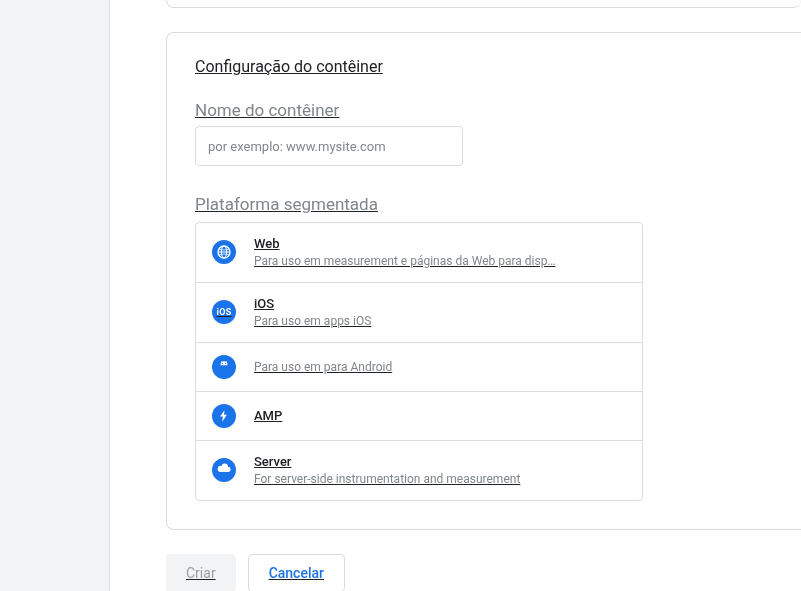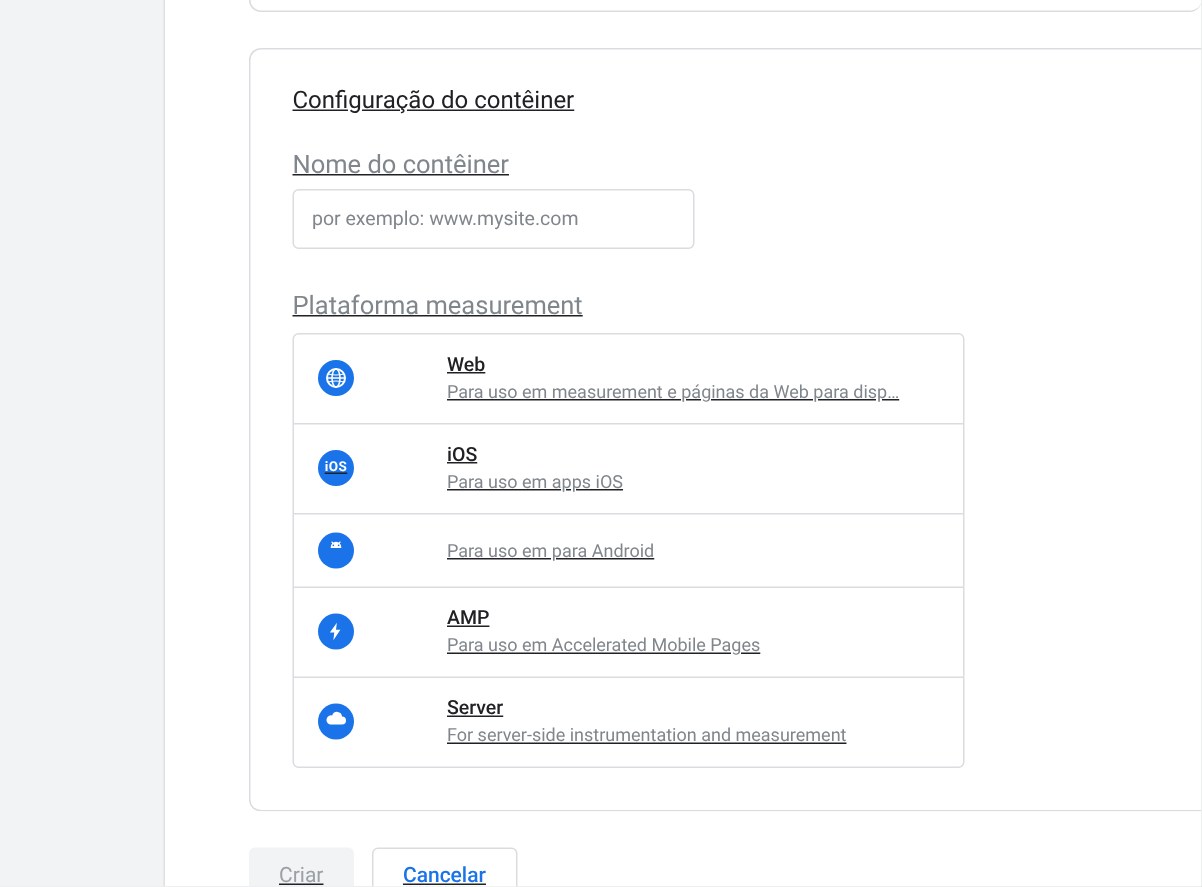--- a/index.html
+++ b/index.html
@@ -83,21 +83,20 @@
       border: 1px solid #dadce0;
       border-radius: 4px;
       width: 448px;
     }
     .platform-item {
       display: flex;
       align-items: center;
       padding: 12px 16px;
       border-bottom: 1px solid #dadce0;
       cursor: pointer;
-      gap: 44px;
     }
     .platform-item:last-child {
       border-bottom: none;
     }
     .platform-icon {
       width: 24px;
       height: 24px;
       border-radius: 50%;
       background: #1a73e8;
       display: flex;
@@ -171,21 +170,21 @@
     <div class="prev-card"></div>
 
     <div class="card">
       <div class="card-title">Configuração do contêiner</div>
 
       <div class="field-label">Nome do contêiner</div>
       <input type="text" class="text-input" placeholder="por exemplo: www.mysite.com" style="">
 
       <div class="section-spacer"></div>
 
-      <div class="field-label">Plataforma measurement</div>
+      <div class="field-label">Plataforma segmentada</div>
 
       <div class="platform-list">
 
         <div class="platform-item">
           <div class="platform-icon">
             <svg width="16" height="16" viewBox="0 0 24 24">
               <circle cx="12" cy="12" r="9" fill="none" stroke="#fff" stroke-width="2"></circle>
               <ellipse cx="12" cy="12" rx="4" ry="9" fill="none" stroke="#fff" stroke-width="1.5"></ellipse>
               <line x1="3" y1="12" x2="21" y2="12" stroke="#fff" stroke-width="1.5"></line>
               <path d="M4 8 Q12 10 20 8" fill="none" stroke="#fff" stroke-width="1.2"></path>
@@ -224,21 +223,20 @@
         </div>
 
         <div class="platform-item">
           <div class="platform-icon">
             <svg width="14" height="14" viewBox="0 0 24 24" fill="#fff">
               <path d="M13 2 L5 13 h5 l-1 9 8-12 h-5z"></path>
             </svg>
           </div>
           <div class="platform-text">
             <div class="platform-name">AMP</div>
-            <div class="platform-desc">Para uso em Accelerated Mobile Pages</div>
           </div>
         </div>
 
         <div class="platform-item">
           <div class="platform-icon">
             <svg width="16" height="16" viewBox="0 0 24 24" fill="#fff">
               <path d="M18 15 a4 4 0 0 0 0-8 a5 5 0 0 0-9.8-1 A4.5 4.5 0 0 0 6 15z"></path>
             </svg>
           </div>
           <div class="platform-text">

